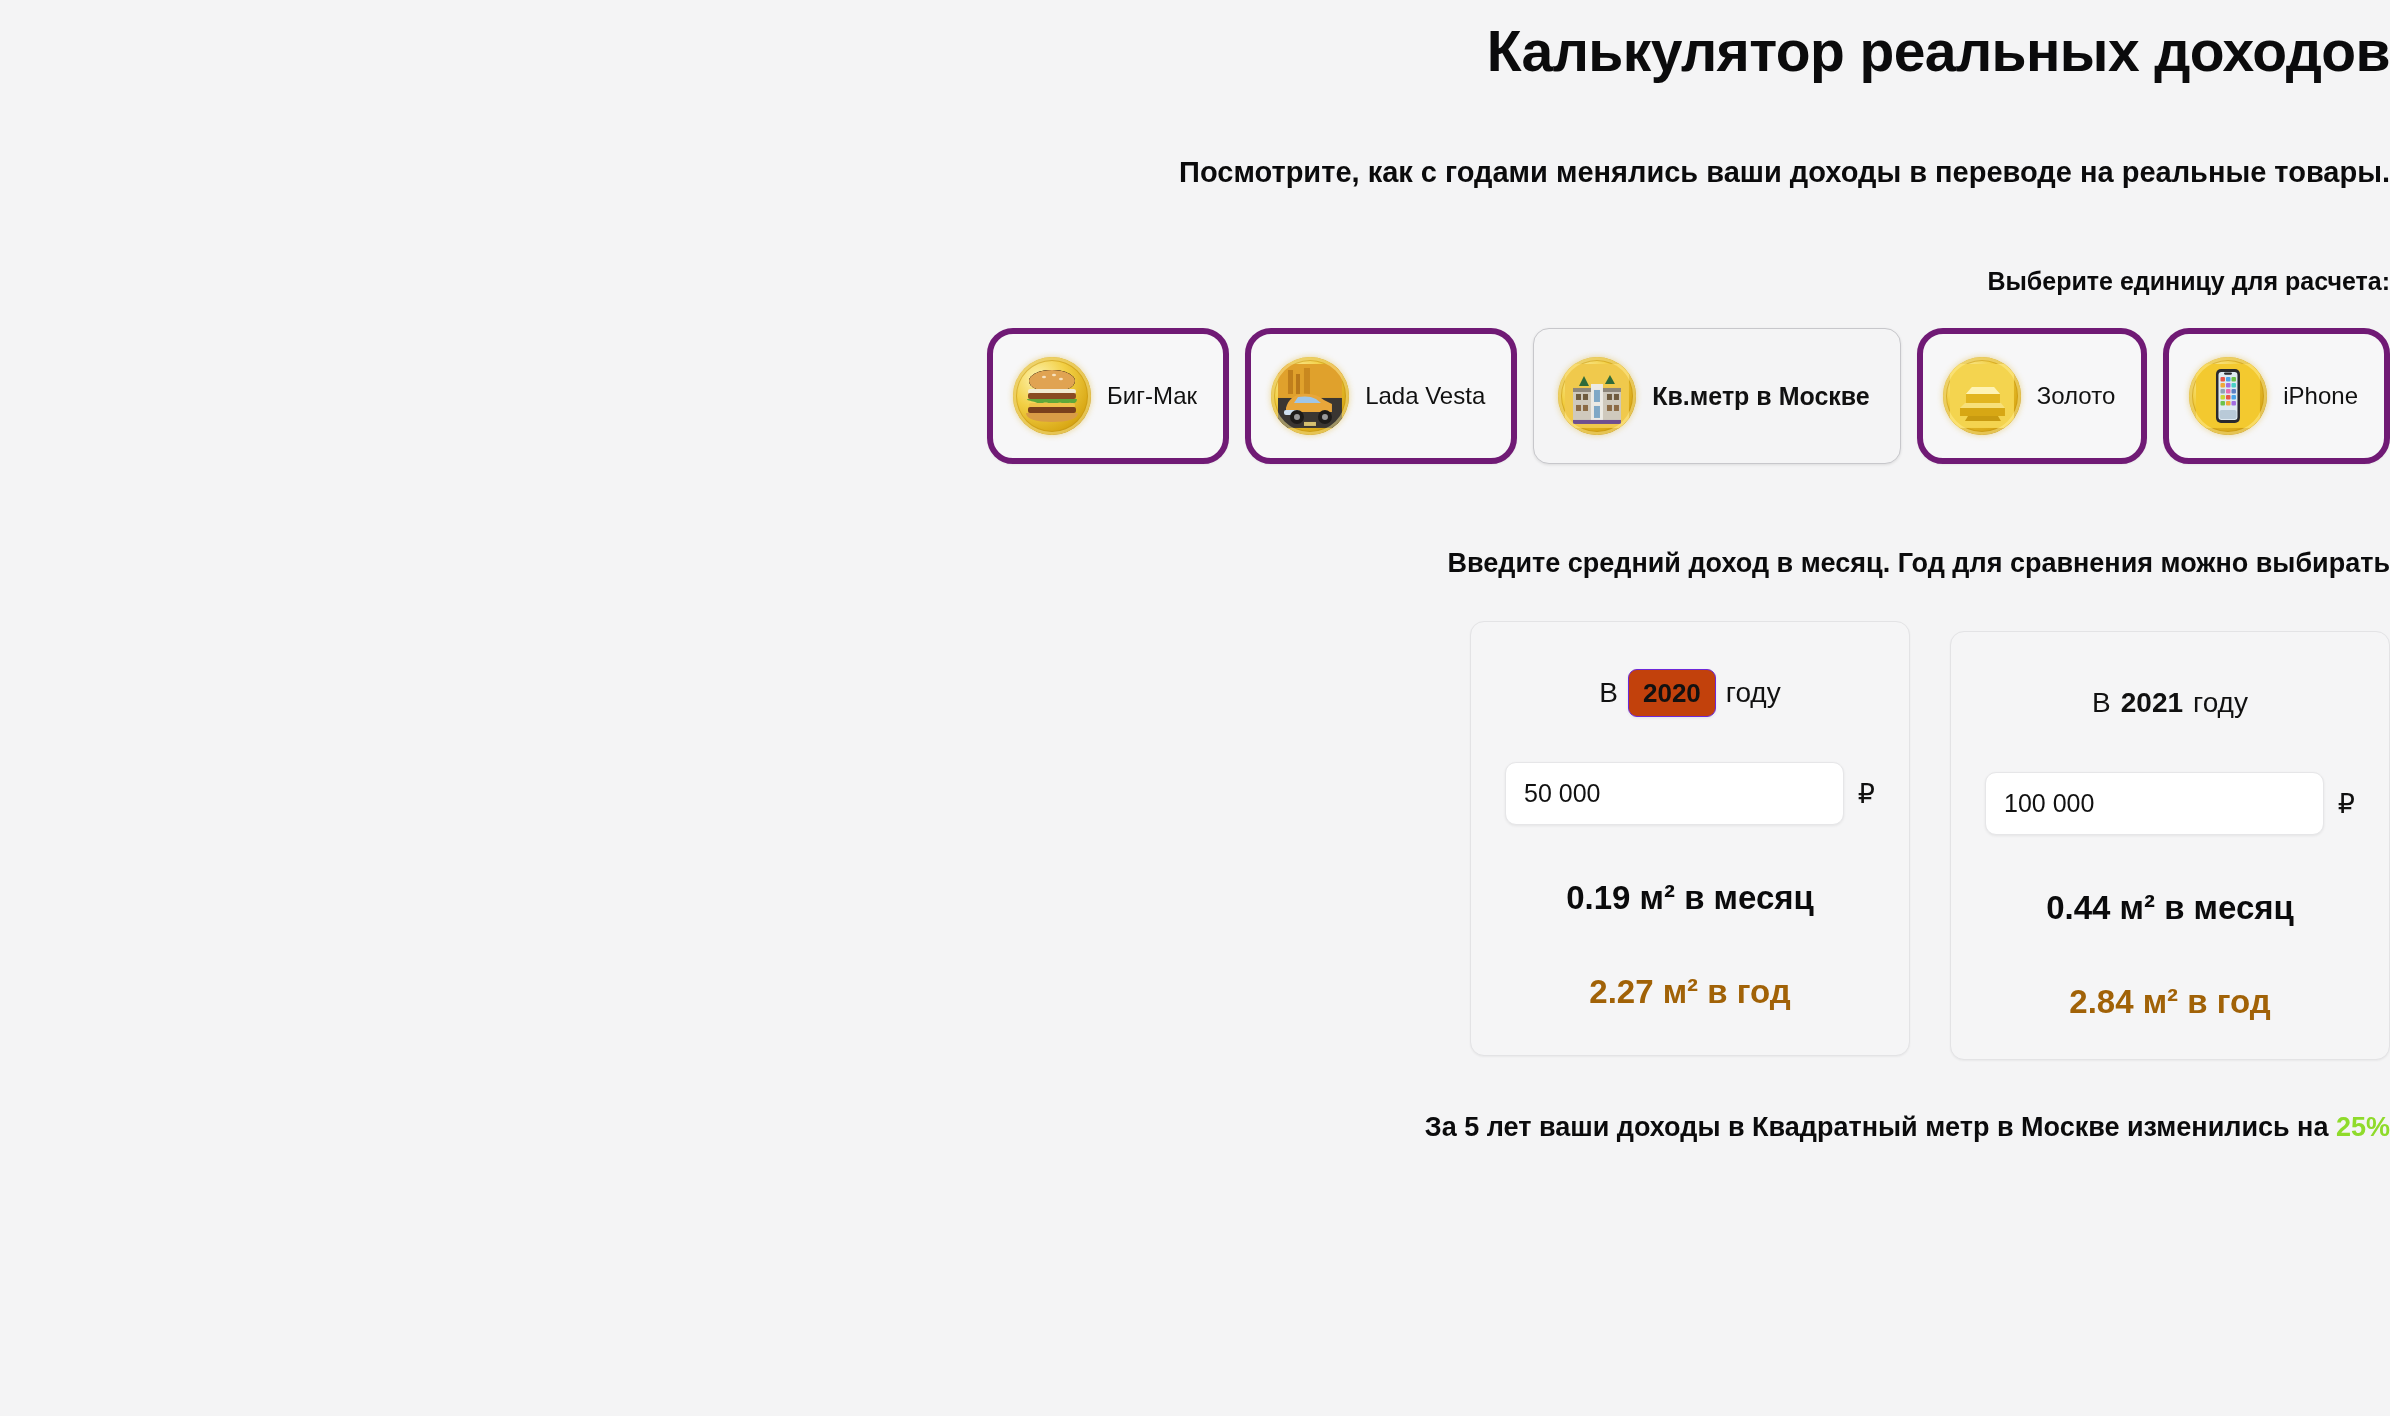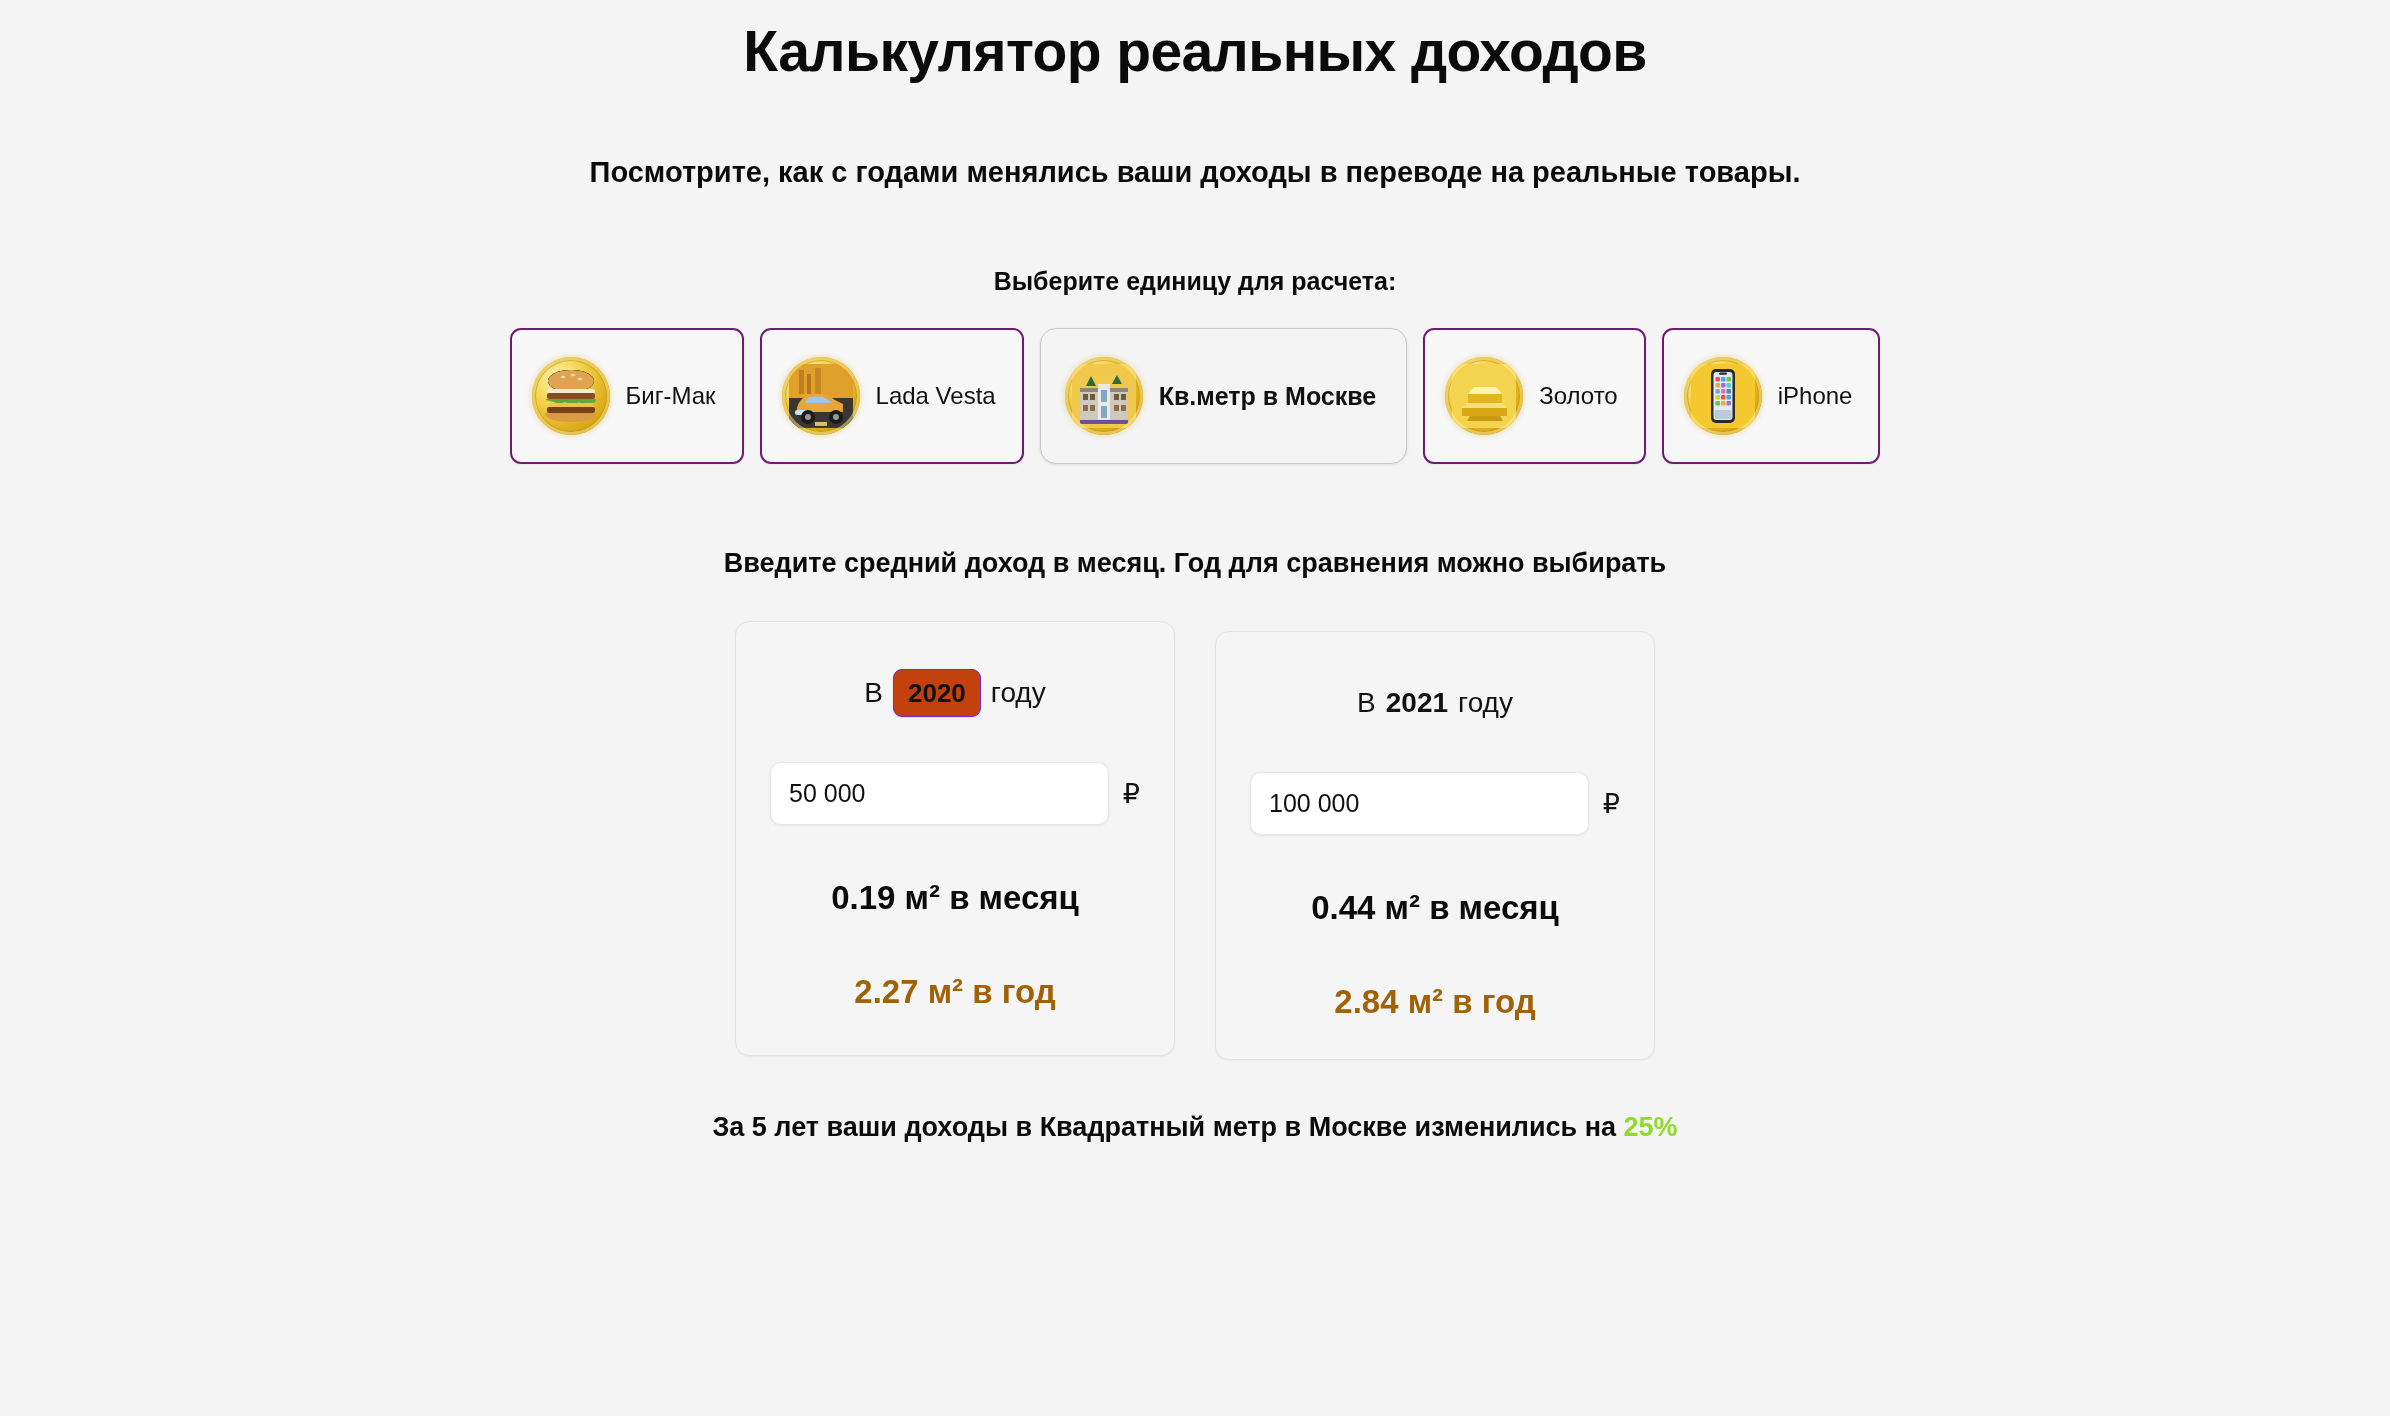--- a/index.html
+++ b/index.html
@@ -11,21 +11,21 @@
     font-family: "Liberation Sans", "DejaVu Sans", sans-serif;
     color: #111111;
     overflow: hidden;
   }
   .page {
     width: 2390px;
     height: 1416px;
     position: relative;
     display: flex;
     flex-direction: column;
-    align-items: center;
+    align-items: flex-end;
   }
 
   
   .page-title {
     margin: 0;
     padding-top: 18px;
     font-size: 57px;
     font-weight: 700;
     letter-spacing: -0.6px;
     text-align: center;
@@ -58,22 +58,22 @@
     align-items: stretch;
     gap: 16px;
   }
 
   .unit-chip {
     display: flex;
     align-items: center;
     gap: 16px;
     padding: 20px 26px 20px 20px;
     background: #f7f7f8;
-    border: 2px solid #701a75;
-    border-radius: 11px;
+    border: 6px solid #701a75;
+    border-radius: 26px;
     box-shadow: 0 1px 2px rgba(0,0,0,0.05);
     cursor: pointer;
     min-height: 100px;
   }
   .unit-chip.selected {
     background: #f4f4f5;
     border: 1px solid #c7c7cb;
     padding: 28px 30px 28px 24px;
     border-radius: 16px;
     box-shadow: 0 1px 3px rgba(0,0,0,0.10);

